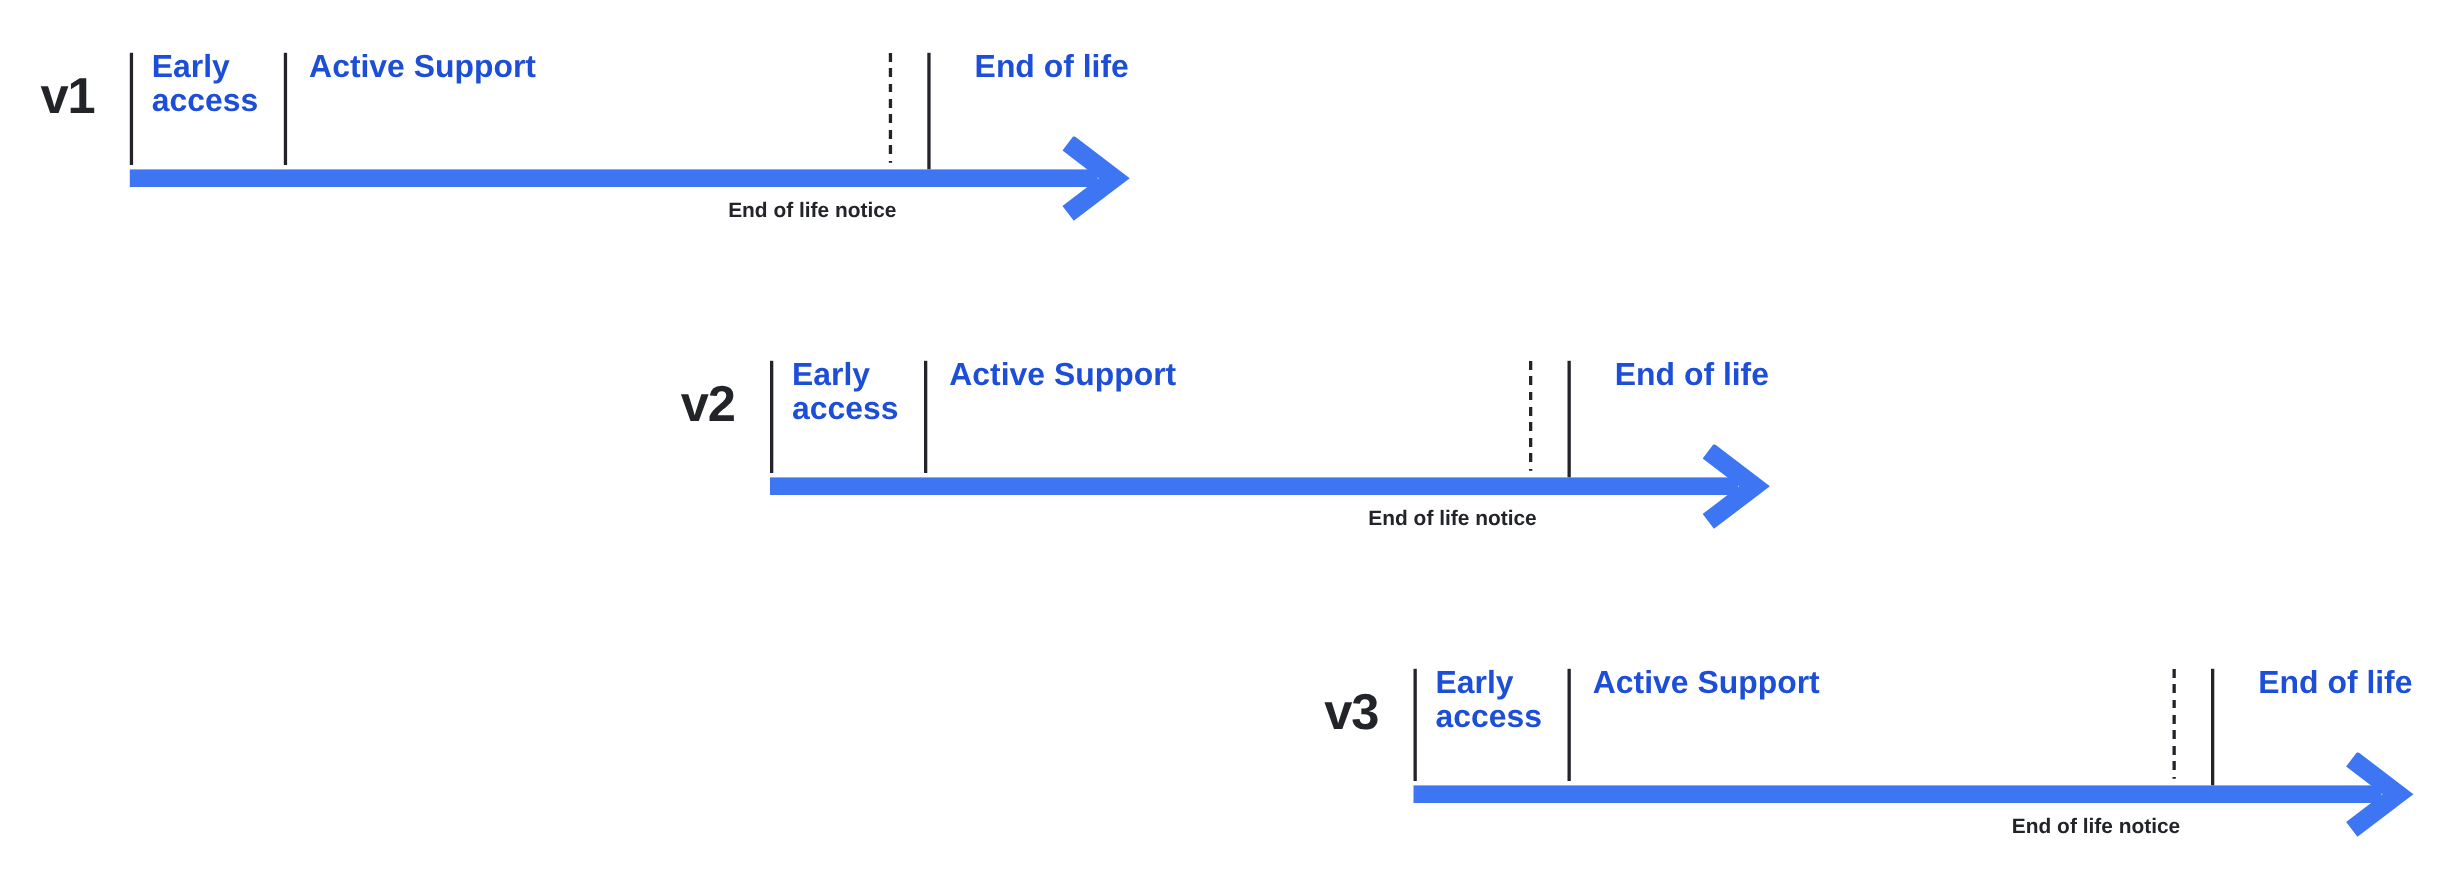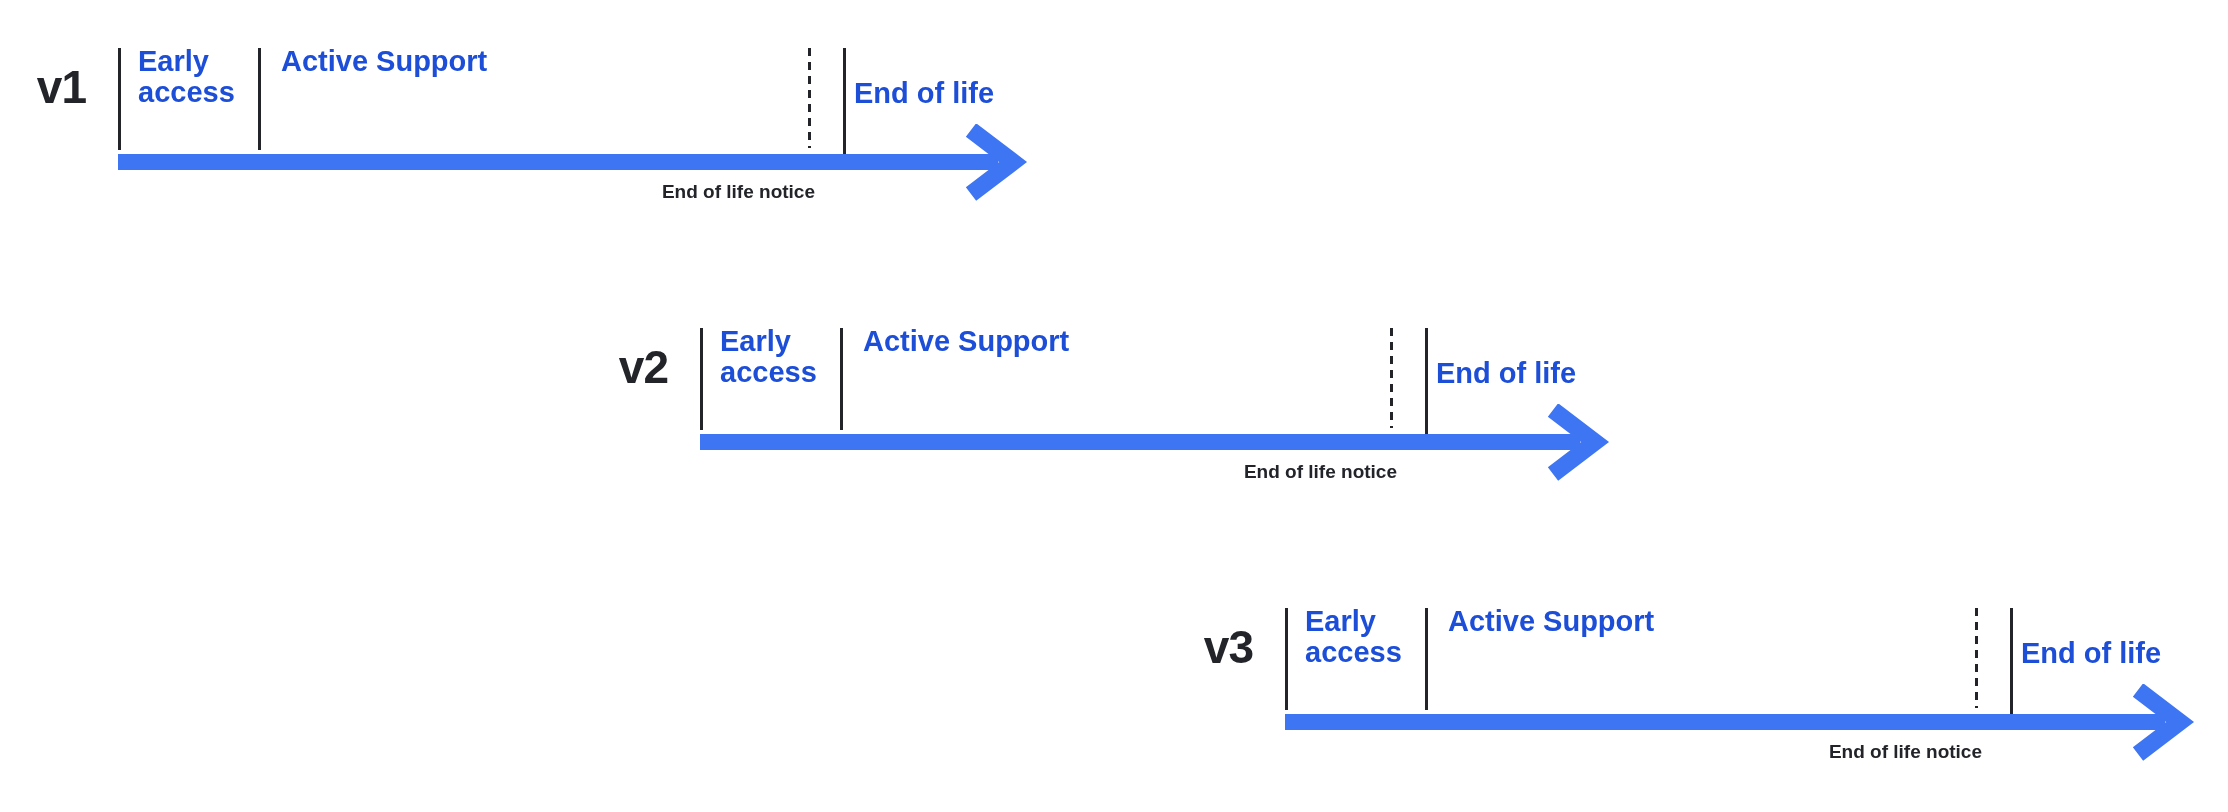--- a/index.html
+++ b/index.html
@@ -67,21 +67,21 @@
     position: absolute;
     top: -2px;
     font-size: 29px;
     line-height: 31px;
     font-weight: 700;
     white-space: nowrap;
     color: #1d4ed8;
   }
   .label-early  { left: 20px; }
   .label-active { left: 163px; }
-  .label-eol    { left: 736px; margin-top: 32px; }
+  .label-eol    { left: 768px; }
   .arrow-bar {
     position: absolute;
     left: 0;
     top: 106px;
     width: 880px;
     height: 16px;
     background: #3E75F3;
   }
   .arrow-head {
     position: absolute;

